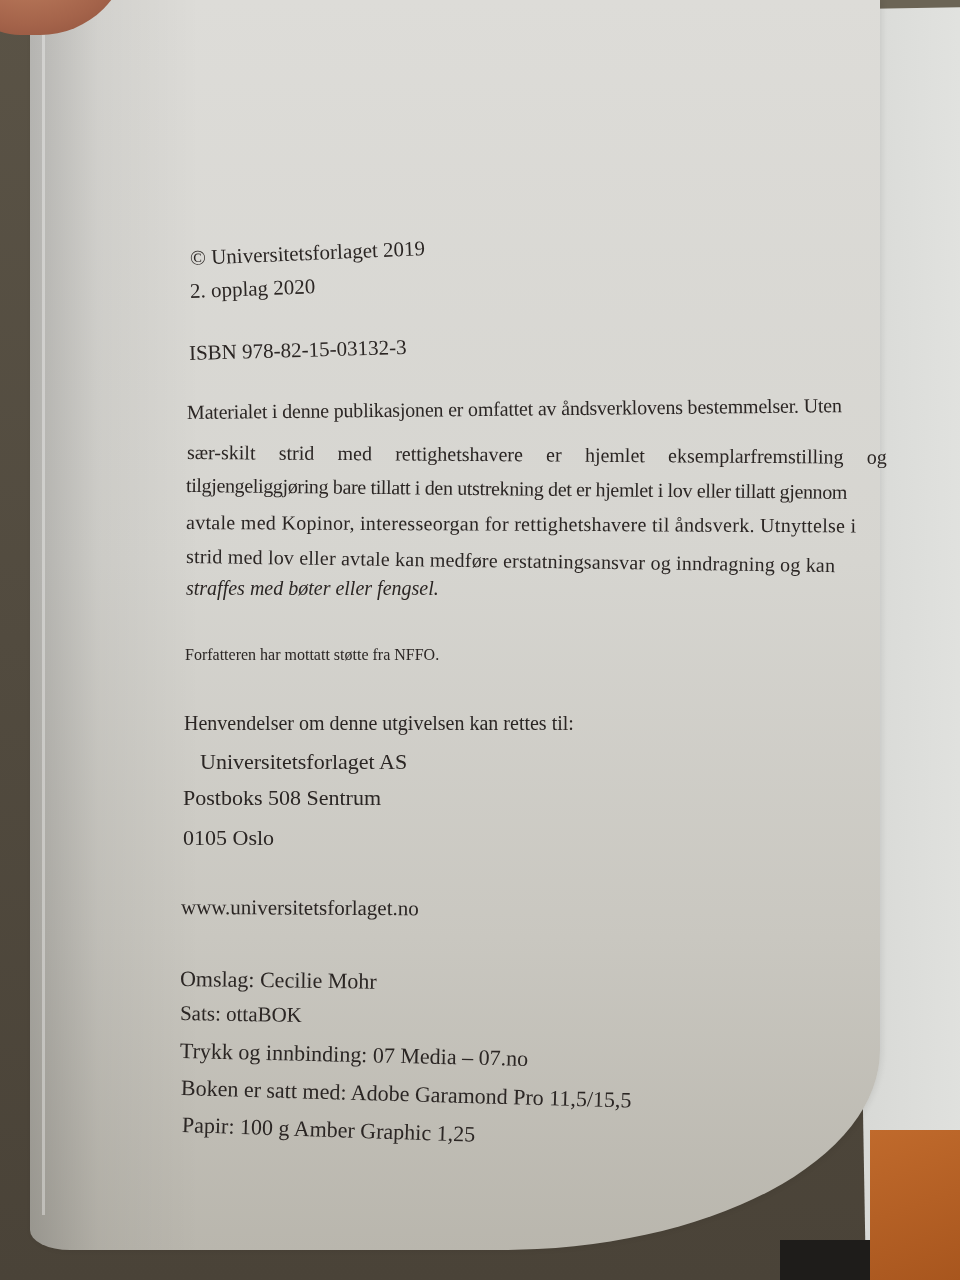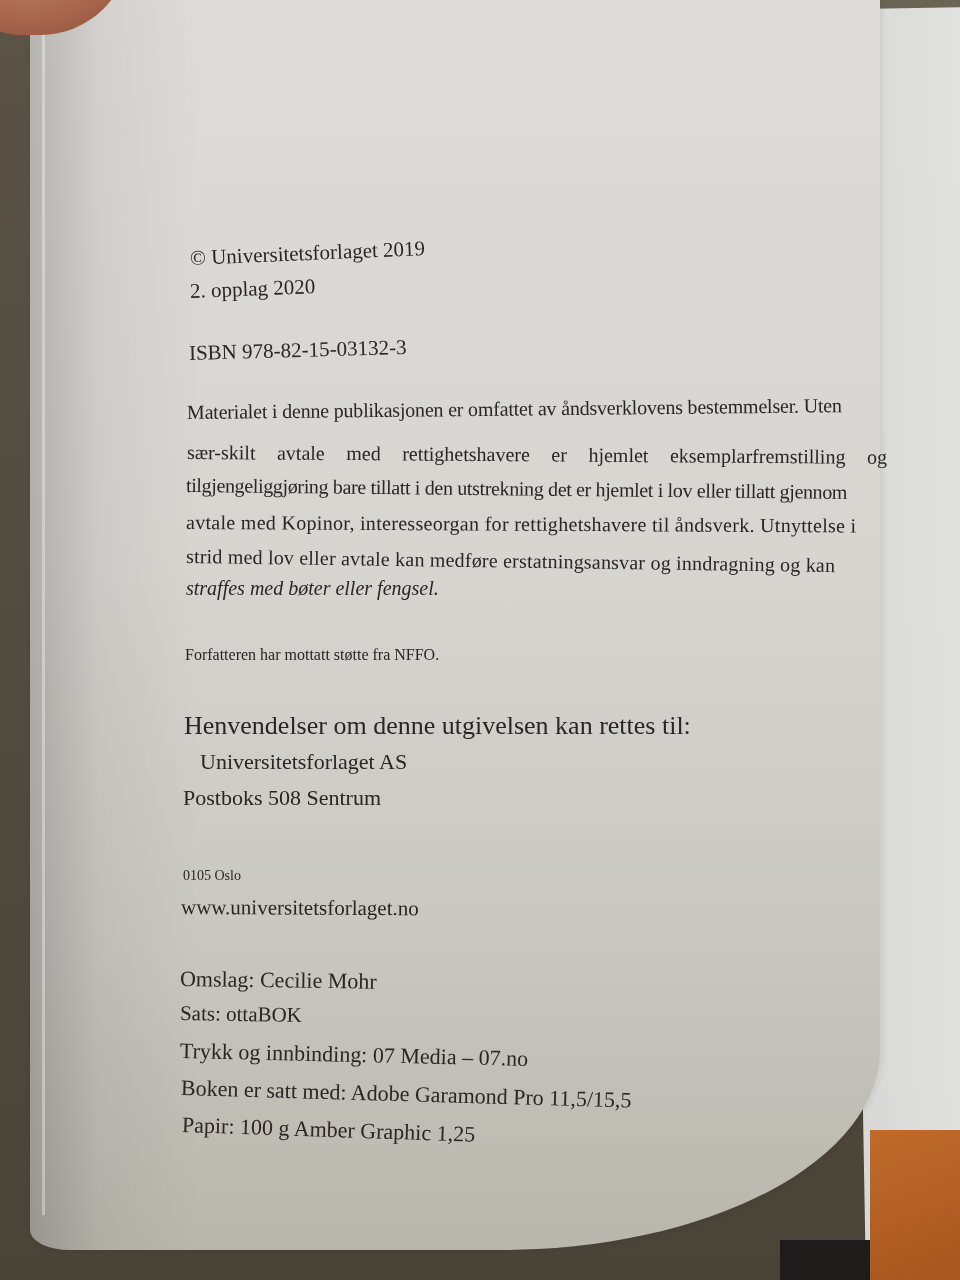--- a/index.html
+++ b/index.html
@@ -125,39 +125,39 @@
   <div class="text">
 
     <div class="l" style="left:190px; top:248px; transform:rotate(-2.4deg);">© Universitetsforlaget 2019</div>
     <div class="l" style="left:190px; top:281px; transform:rotate(-2.2deg);">2. opplag 2020</div>
 
     <div class="l" style="left:189px; top:343px; transform:rotate(-1.6deg);">ISBN 978-82-15-03132-3</div>
 
     <div class="l" style="left:187px; top:402px; width:705px; font-size:20px; transform:rotate(-0.6deg); letter-spacing:-0.2px;">Materialet i denne publikasjonen er omfattet av åndsverklovens bestemmelser. Uten</div>
     <div class="l just" style="left:187px; top:442px; width:700px; font-size:20px; transform:rotate(0.4deg);">
       <span>sær-skilt</span>
-      <span>avtale</span>
+      <span>strid</span>
       <span>med</span>
       <span>rettighetshavere</span>
       <span>er</span>
       <span>hjemlet</span>
       <span>eksemplarfremstilling</span>
       <span>og</span>
     </div>
     <div class="l" style="left:186px; top:475px; width:705px; font-size:20px; transform:rotate(0.6deg); letter-spacing:-0.35px;">tilgjengeliggjøring bare tillatt i den utstrekning det er hjemlet i lov eller tillatt gjennom</div>
     <div class="l" style="left:186px; top:512px; width:705px; font-size:20px; transform:rotate(0.3deg); letter-spacing:0.3px;">avtale med Kopinor, interesseorgan for rettighetshavere til åndsverk. Utnyttelse i</div>
     <div class="l" style="left:186px; top:546px; width:705px; font-size:20px; transform:rotate(0.8deg); letter-spacing:0.2px;">strid med lov eller avtale kan medføre erstatningsansvar og inndragning og kan</div>
     <div class="l" style="left:186px; top:578px; font-size:20px;font-style:italic;">straffes med bøter eller fengsel.</div>
 
     <div class="l" style="left:185px; top:647px; font-size:16px;">Forfatteren har mottatt støtte fra NFFO.</div>
 
-    <div class="l" style="left:184px; top:713px; font-size:26px;">Henvendelser om denne utgivelsen kan rettes til:</div>
+    <div class="l" style="left:184px; top:713px; font-size:20px;">Henvendelser om denne utgivelsen kan rettes til:</div>
     <div class="l" style="left:200px; top:751px; font-size:22px;">Universitetsforlaget AS</div>
     <div class="l" style="left:183px; top:787px; font-size:22px;">Postboks 508 Sentrum</div>
-    <div class="l" style="left:183px; top:869px; font-size:14px;">0105 Oslo</div>
+    <div class="l" style="left:183px; top:827px; font-size:22px;">0105 Oslo</div>
 
     <div class="l" style="left:181px; top:897px; font-size:21px; transform:rotate(0.3deg);">www.universitetsforlaget.no</div>
 
     <div class="l" style="left:180px; top:968px; font-size:22px; transform:rotate(0.8deg);">Omslag: Cecilie Mohr</div>
     <div class="l" style="left:180px; top:1003px; font-size:21px; transform:rotate(1deg);">Sats: ottaBOK</div>
     <div class="l" style="left:180px; top:1040px; font-size:22px; transform:rotate(1.3deg);">Trykk og innbinding: 07 Media – 07.no</div>
     <div class="l" style="left:181px; top:1077px; font-size:22px; transform:rotate(1.6deg);">Boken er satt med: Adobe Garamond Pro 11,5/15,5</div>
     <div class="l" style="left:182px; top:1114px; font-size:22px; transform:rotate(1.9deg);">Papir: 100 g Amber Graphic 1,25</div>
   </div>
 </div>

